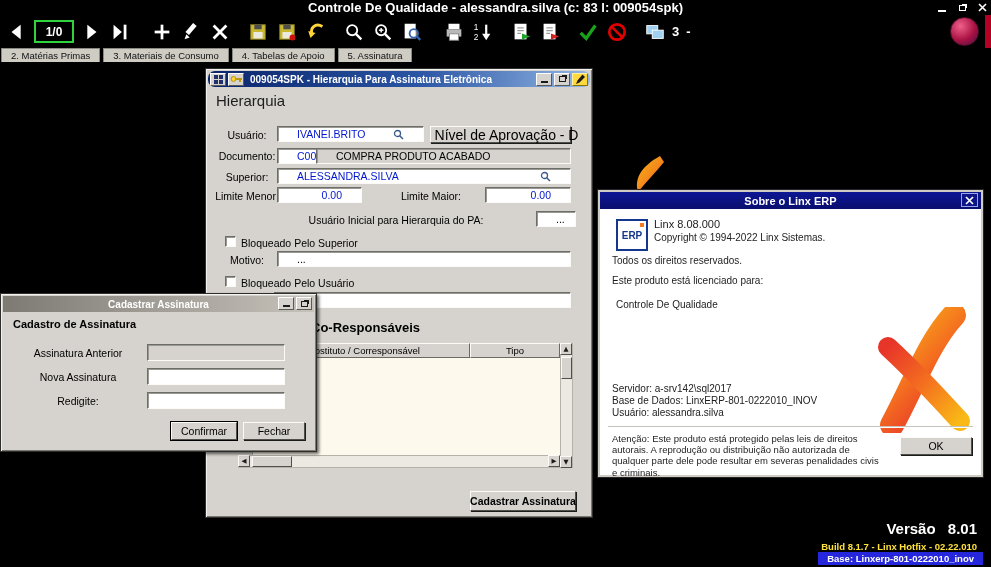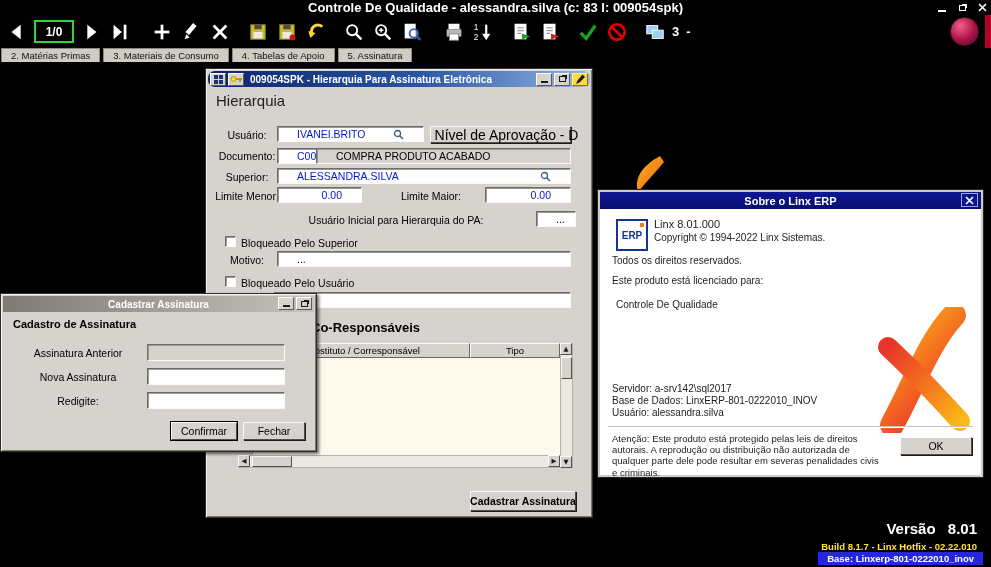--- a/index.html
+++ b/index.html
@@ -417,21 +417,21 @@
           <svg width="9" height="9">
             <path d="M1 1 L8 8 M8 1 L1 8" stroke="#fff" stroke-width="1.7"></path>
           </svg>
         </span>
     </div>
     <div class="body" style="left:0; right:0; top:17px; bottom:0; background:#fff;">
       <div class="erp-logo" style="left:16px; top:10px; width:32px; height:32px;">
           <i></i>
           <span>ERP</span>
         </div>
-      <div class="about-txt" style="left:54px; top:9px; font-size:11px;">Linx 8.01.000</div>
+      <div class="about-txt" style="left:54px; top:9px; font-size:11px;">Linx 8.08.000</div>
       <div class="about-txt" style="left:54px; top:23px;">Copyright © 1994-2022 Linx Sistemas.</div>
       <div class="about-txt" style="left:12px; top:46px;">Todos os direitos reservados.</div>
       <div class="about-txt" style="left:12px; top:66px;">Este produto está licenciado para:</div>
       <div class="about-txt" style="left:16px; top:90px;">Controle De Qualidade</div>
 
       <svg style="position:absolute; left:274px; top:98px;" width="98" height="126" viewBox="0 0 98 126">
         <defs>
           <linearGradient id="lx1" x1="0" y1="0" x2="0.6" y2="1">
               <stop offset="0" stop-color="#f9b916"></stop>
               <stop offset="0.55" stop-color="#f4701f"></stop>

